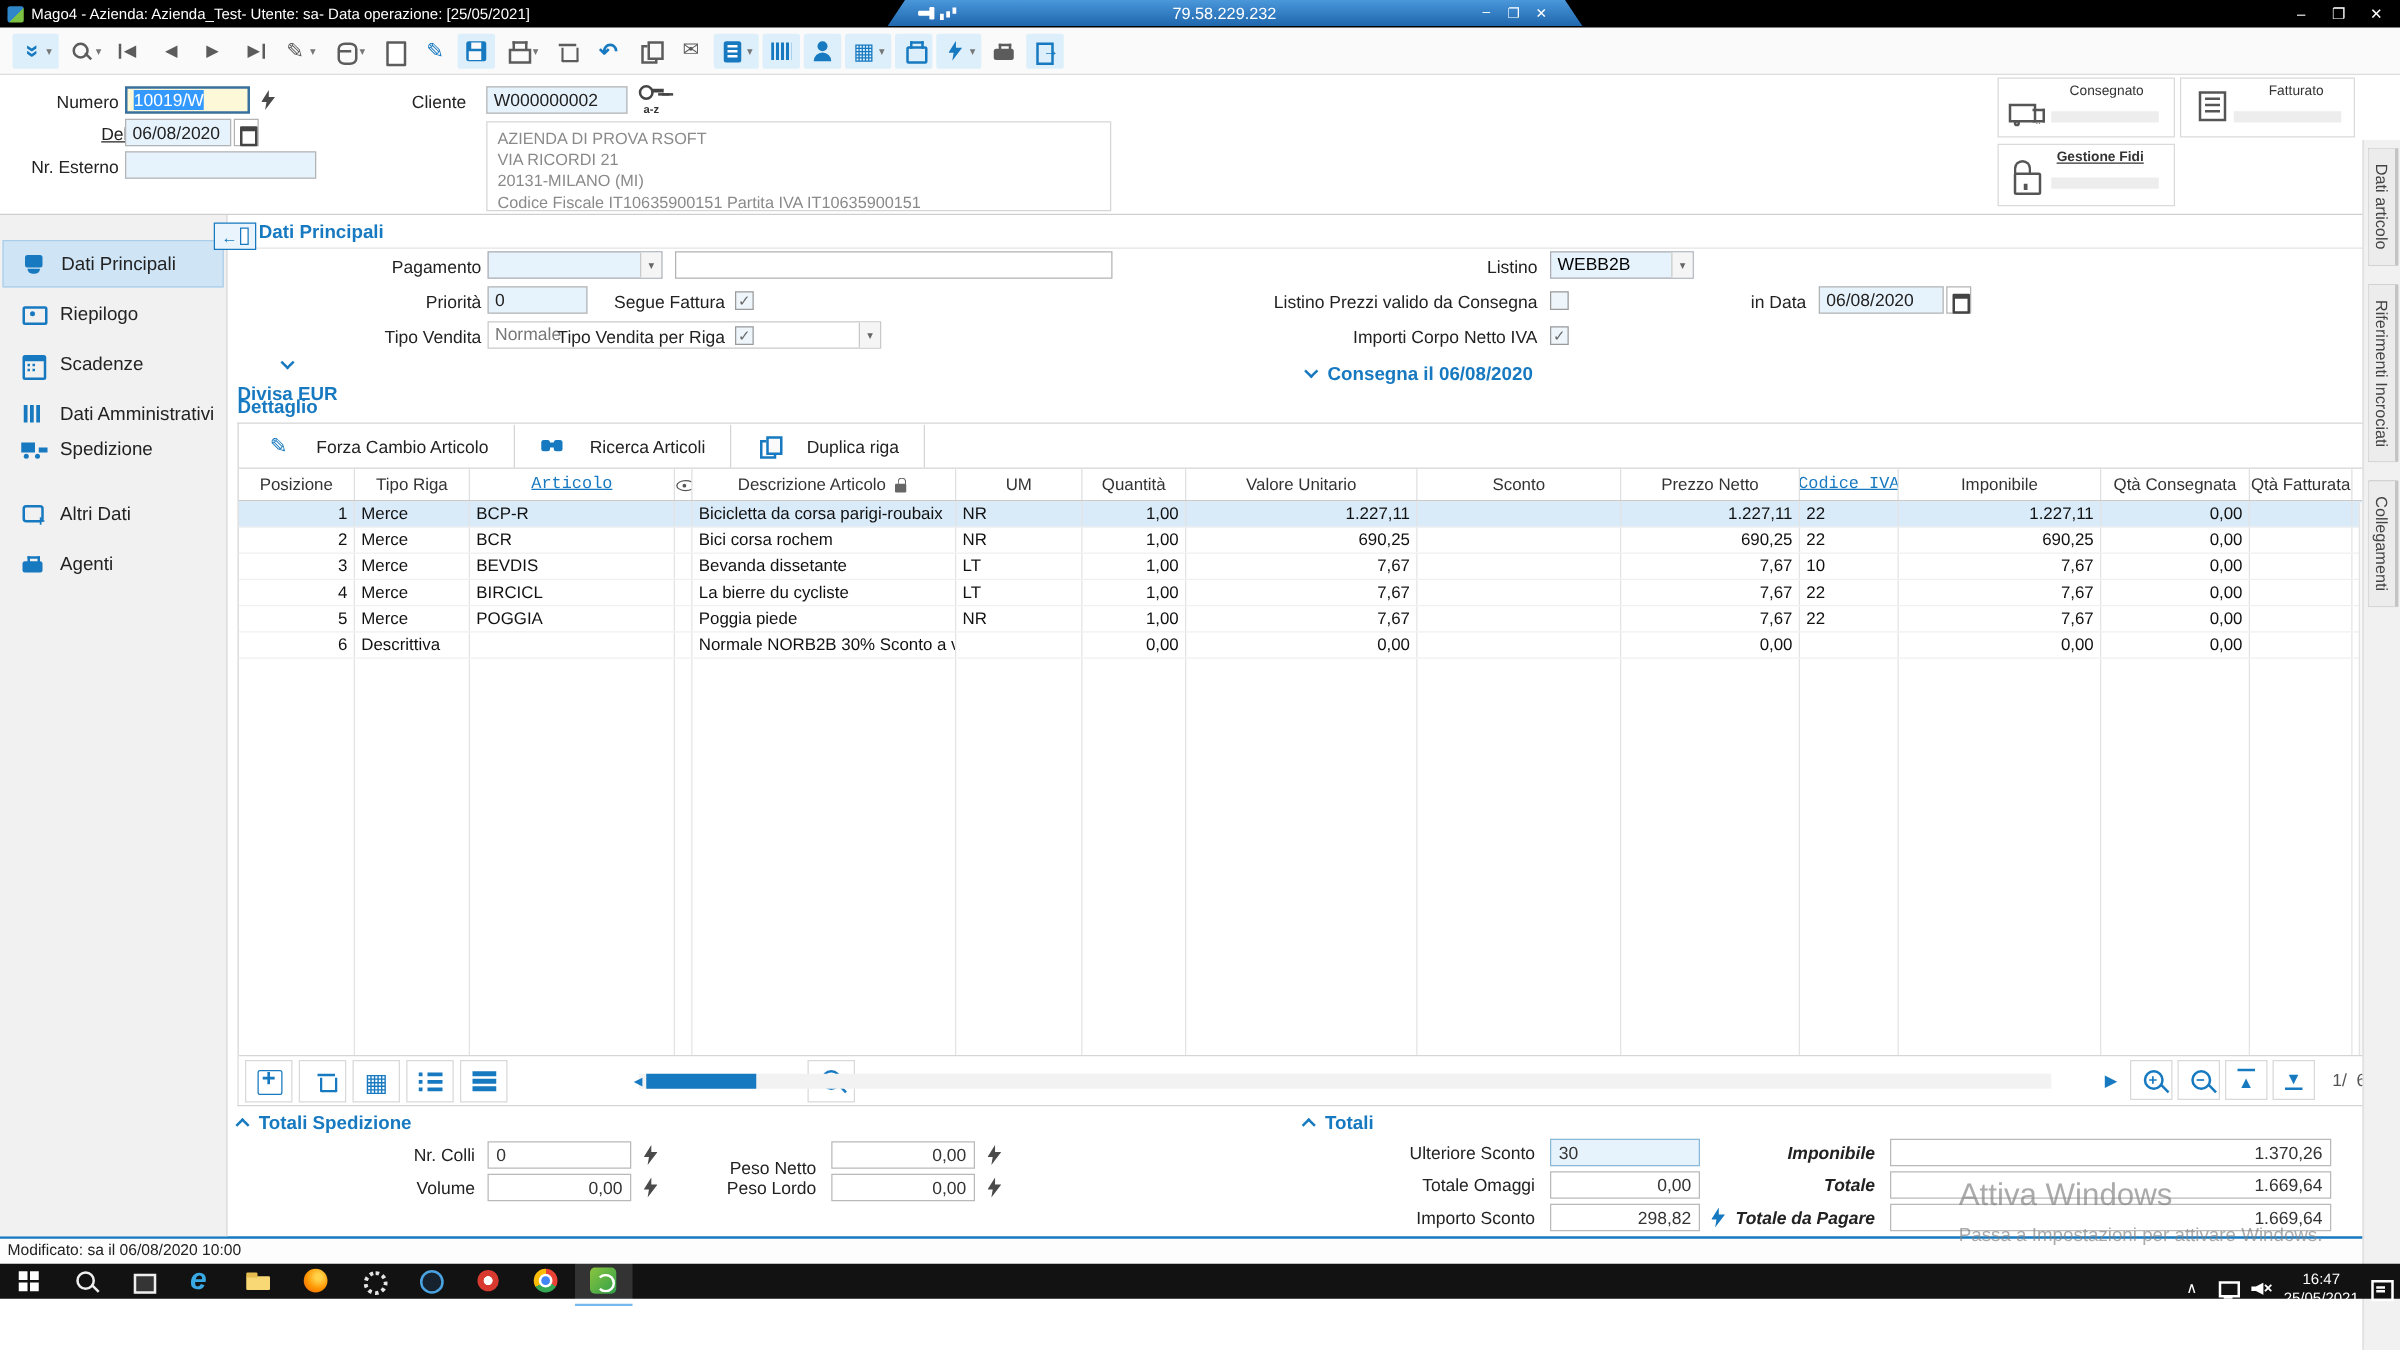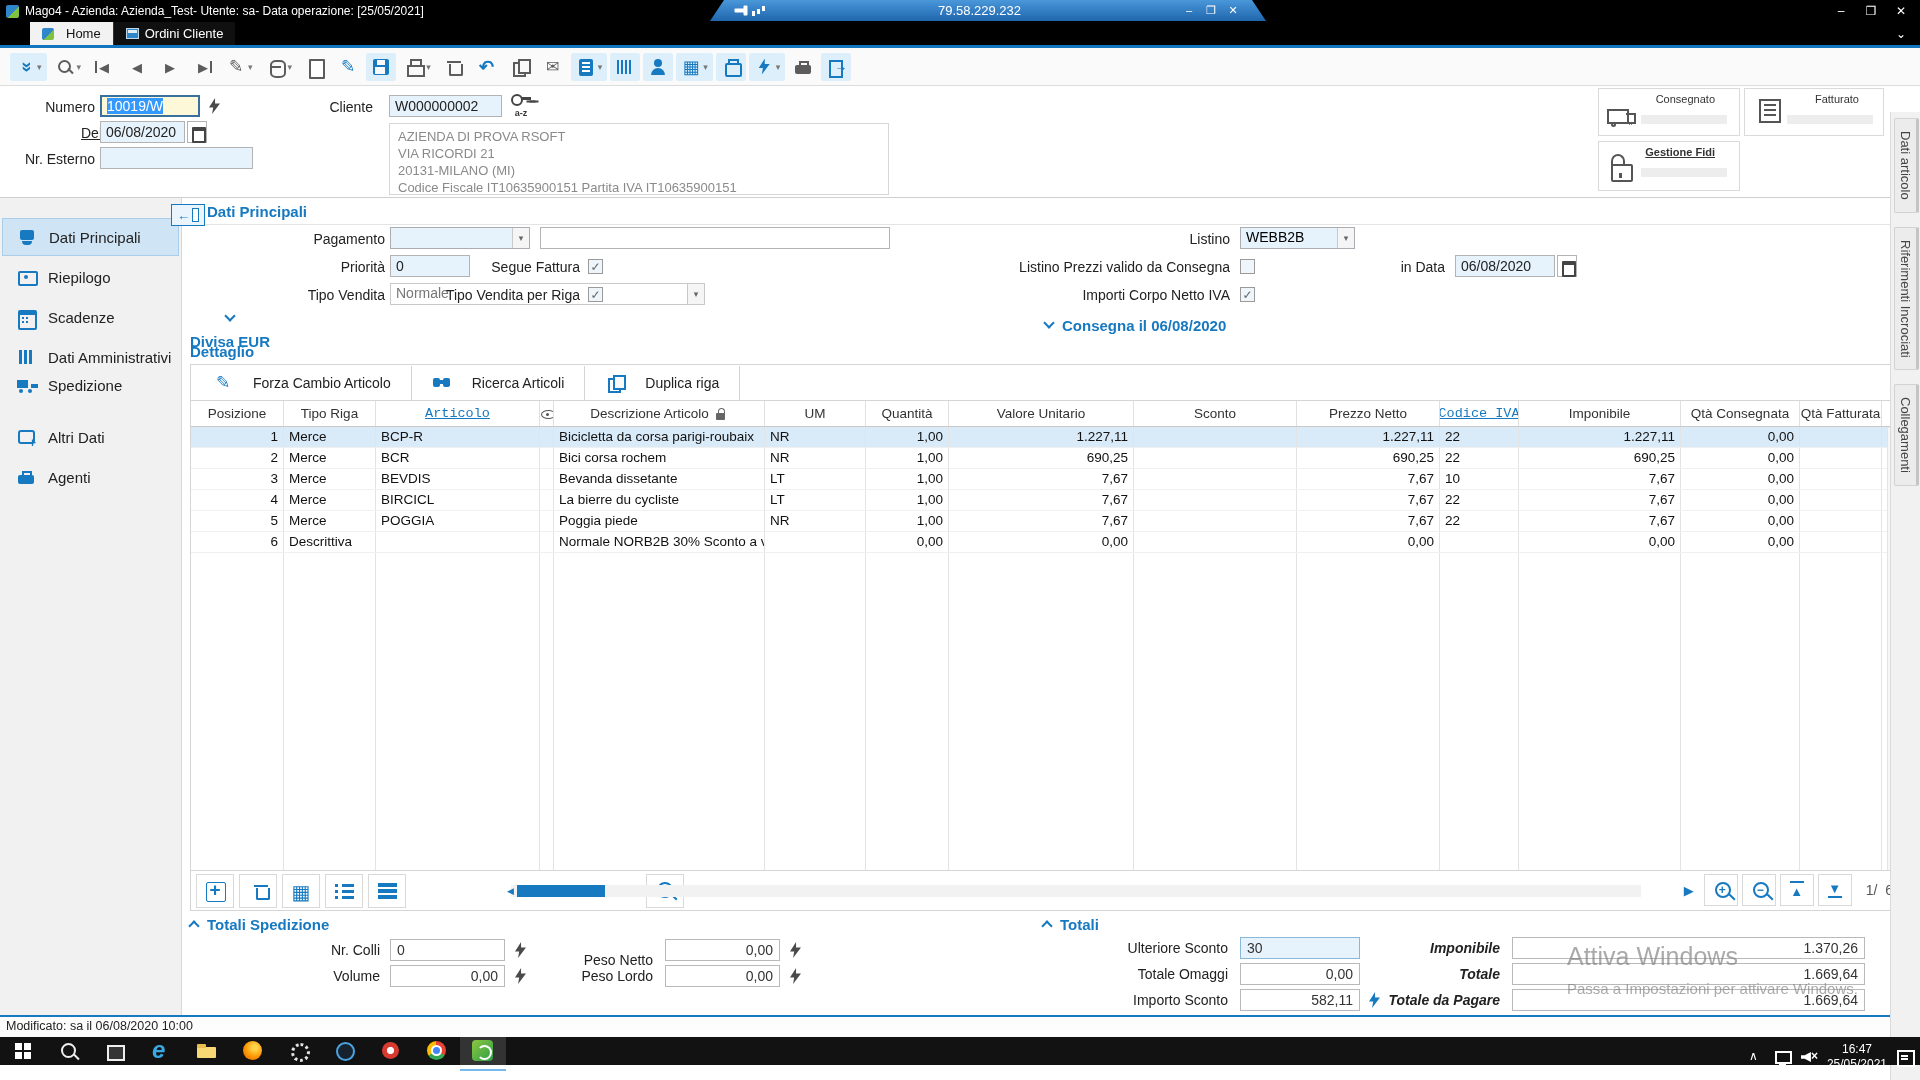--- a/index.html
+++ b/index.html
@@ -265,31 +265,20 @@
   <div class="titlebar">
     <span class="appico"></span>
     <span>Mago4 - Azienda: Azienda_Test- Utente: sa- Data operazione: [25/05/2021]</span>
     <span class="winbtns">
       <span class="winbtn">–</span>
       <span class="winbtn">❐</span>
       <span class="winbtn">✕</span>
     </span>
   </div>
 
-  <div class="tabbar">
-    <div class="tab home">
-      <span class="appico" style="width:12px;height:12px;"></span>
-      <span>Home</span>
-    </div>
-    <div class="tab doc">
-      <span class="tabico"></span>
-      <span>Ordini Cliente</span>
-    </div>
-    <span class="tab-more">⌄</span>
-  </div>
 
   <div class="toolbar" id="toolbar">
       <div class="tbtn act">
         <span class="ic tone-blue tb-chevrons"></span>
         <span class="dd">▾</span>
       </div>
       <div class="tbtn">
         <span class="ic tone-gray csearch"></span>
         <span class="dd">▾</span>
       </div>
@@ -737,21 +726,21 @@
         <div class="totali">
           <div class="sechead" style="position:absolute;left:23px;top:0;">
             <span class="chev up"></span>
             <span>Totali</span>
           </div>
           <span class="blabel" style="left:0;width:208px;top:26px;">Ulteriore Sconto</span>
           <span class="bin bluebg" style="left:220px;width:120px;top:26px;">30</span>
           <span class="blabel" style="left:0;width:208px;top:52px;">Totale Omaggi</span>
           <span class="bin" style="left:220px;width:120px;top:52px;text-align:right;">0,00</span>
           <span class="blabel" style="left:0;width:208px;top:78px;">Importo Sconto</span>
-          <span class="bin" style="left:220px;width:120px;top:78px;text-align:right;">582,11</span>
+          <span class="bin" style="left:220px;width:120px;top:78px;text-align:right;">298,82</span>
           <span class="boltbtn blue" style="left:348px;top:80px;"></span>
           <span class="blabel bi" style="left:280px;width:200px;top:26px;">Imponibile</span>
           <span class="bin" style="left:492px;width:353px;top:26px;text-align:right;">1.370,26</span>
           <span class="blabel bi" style="left:280px;width:200px;top:52px;">Totale</span>
           <span class="bin" style="left:492px;width:353px;top:52px;text-align:right;">1.669,64</span>
           <span class="blabel bi" style="left:280px;width:200px;top:78px;">Totale da Pagare</span>
           <span class="bin" style="left:492px;width:353px;top:78px;text-align:right;">1.669,64</span>
         </div>
       </div>
     </div>

